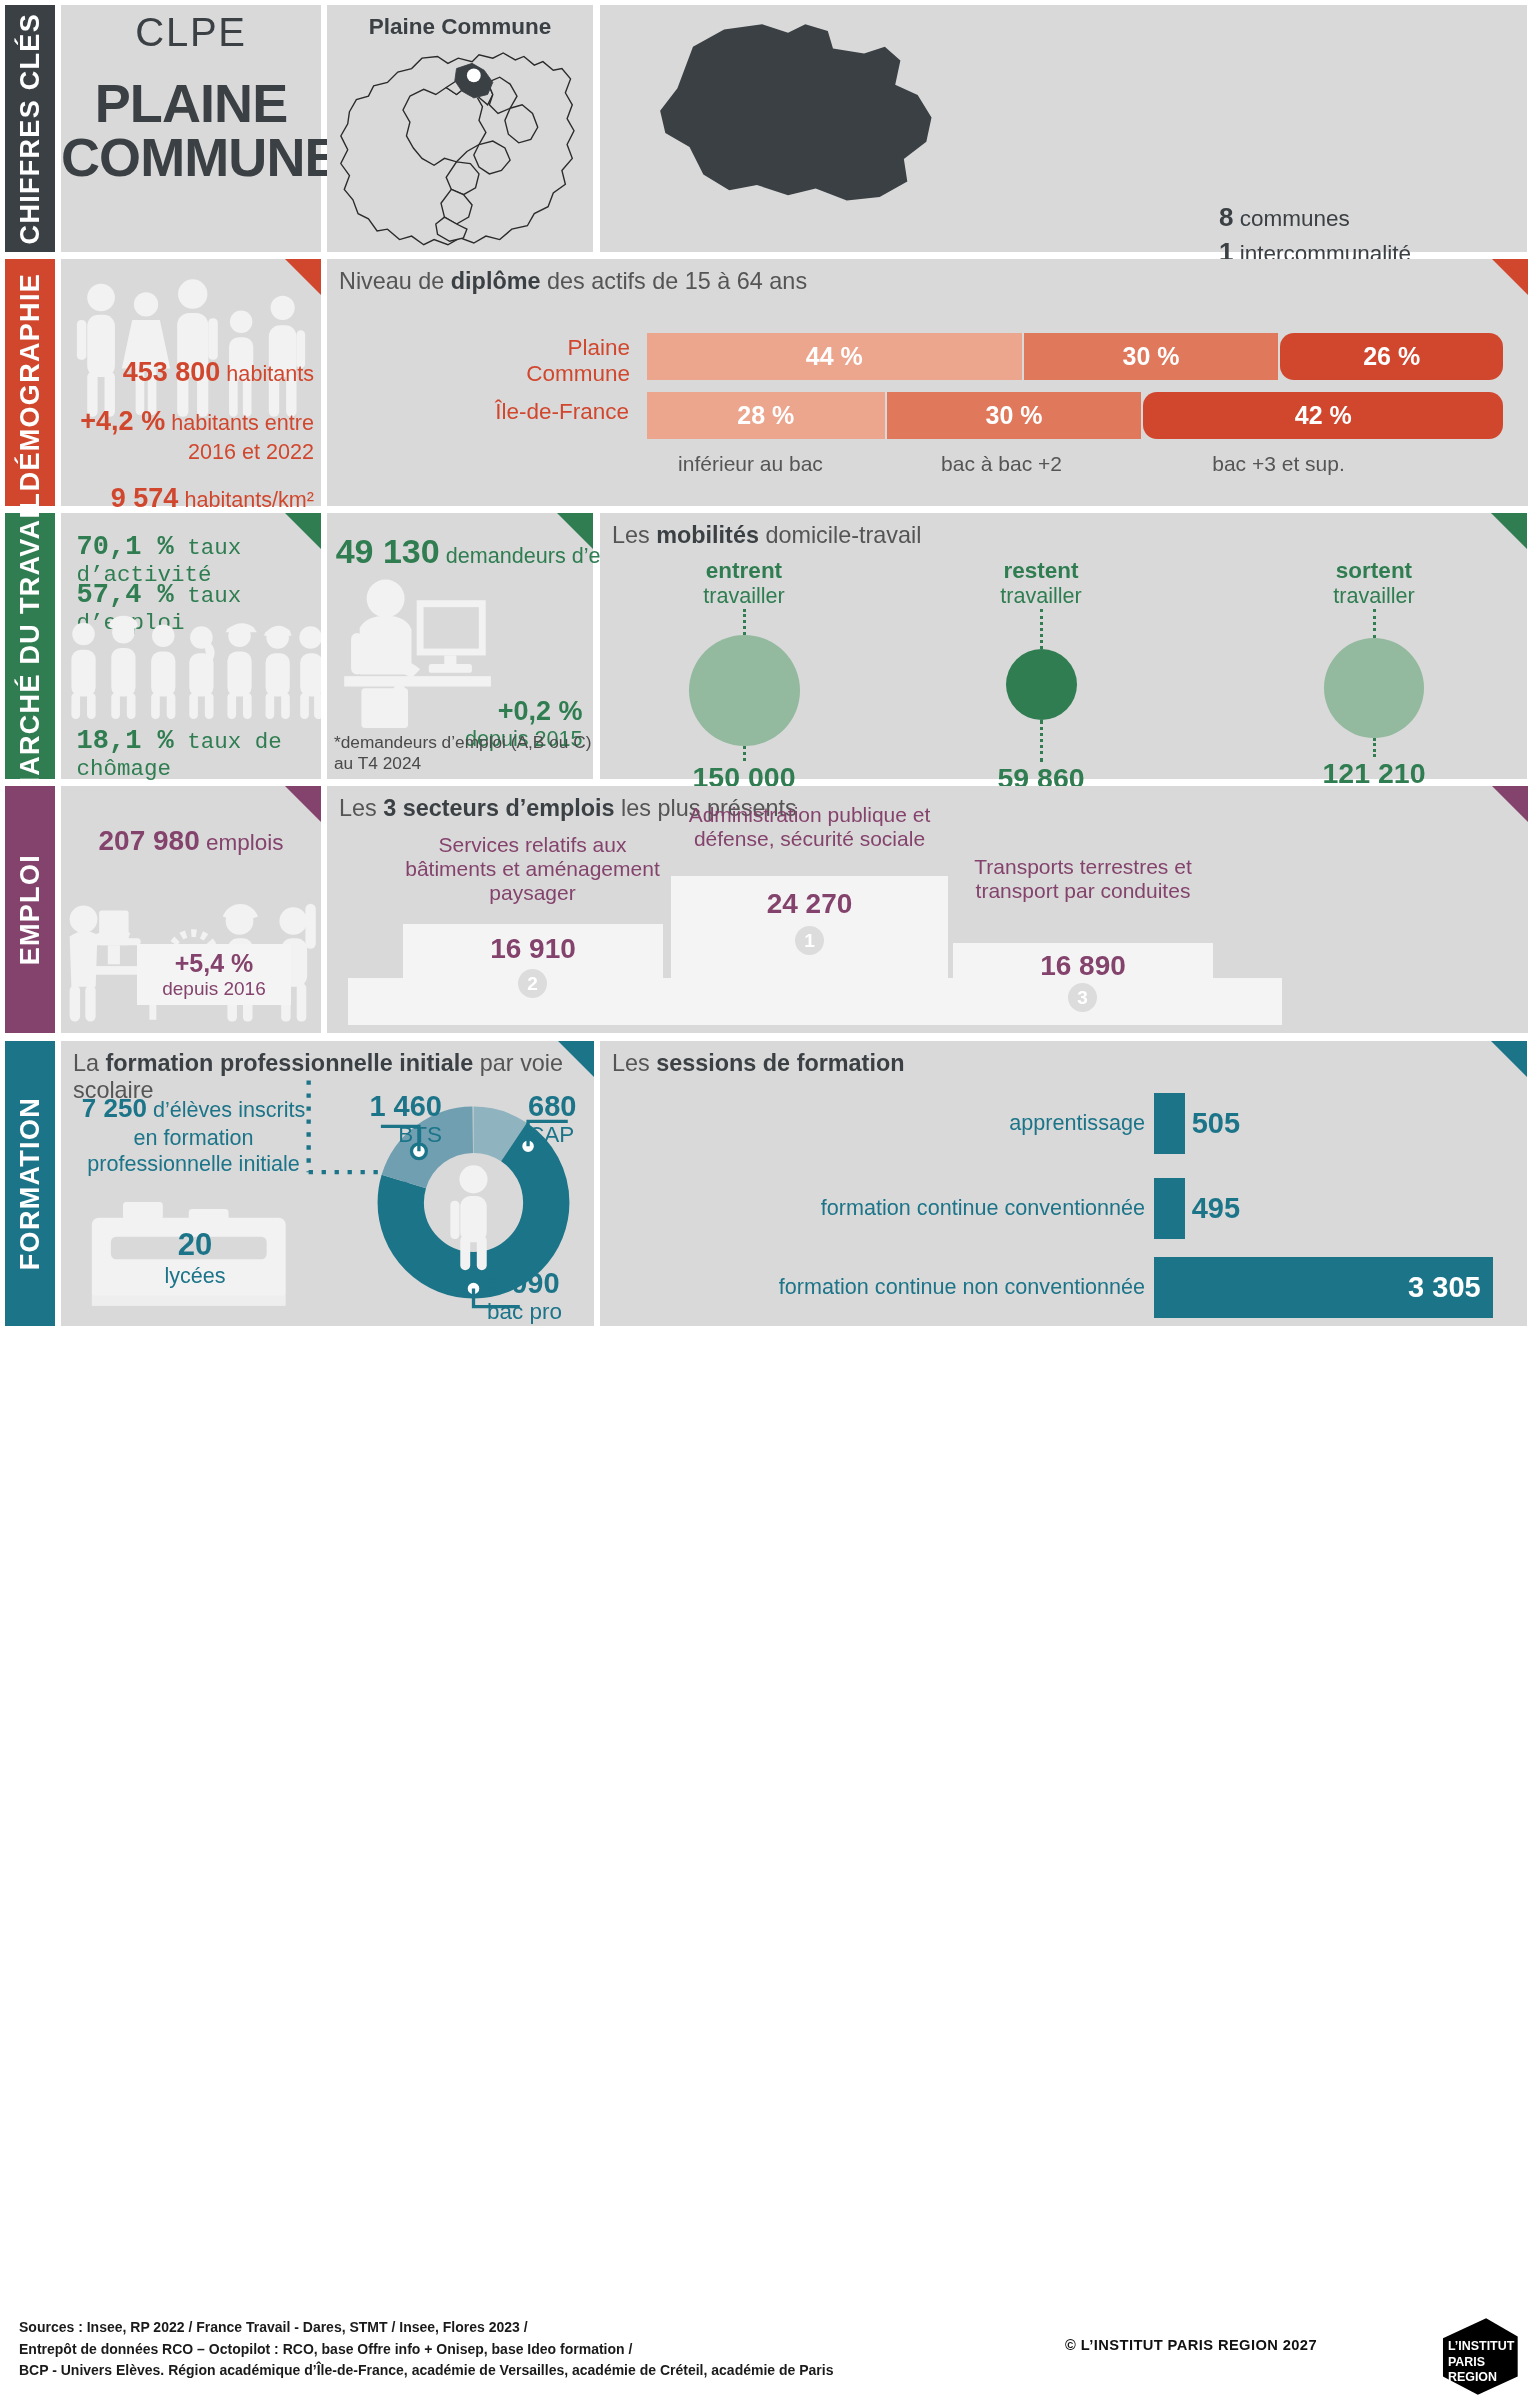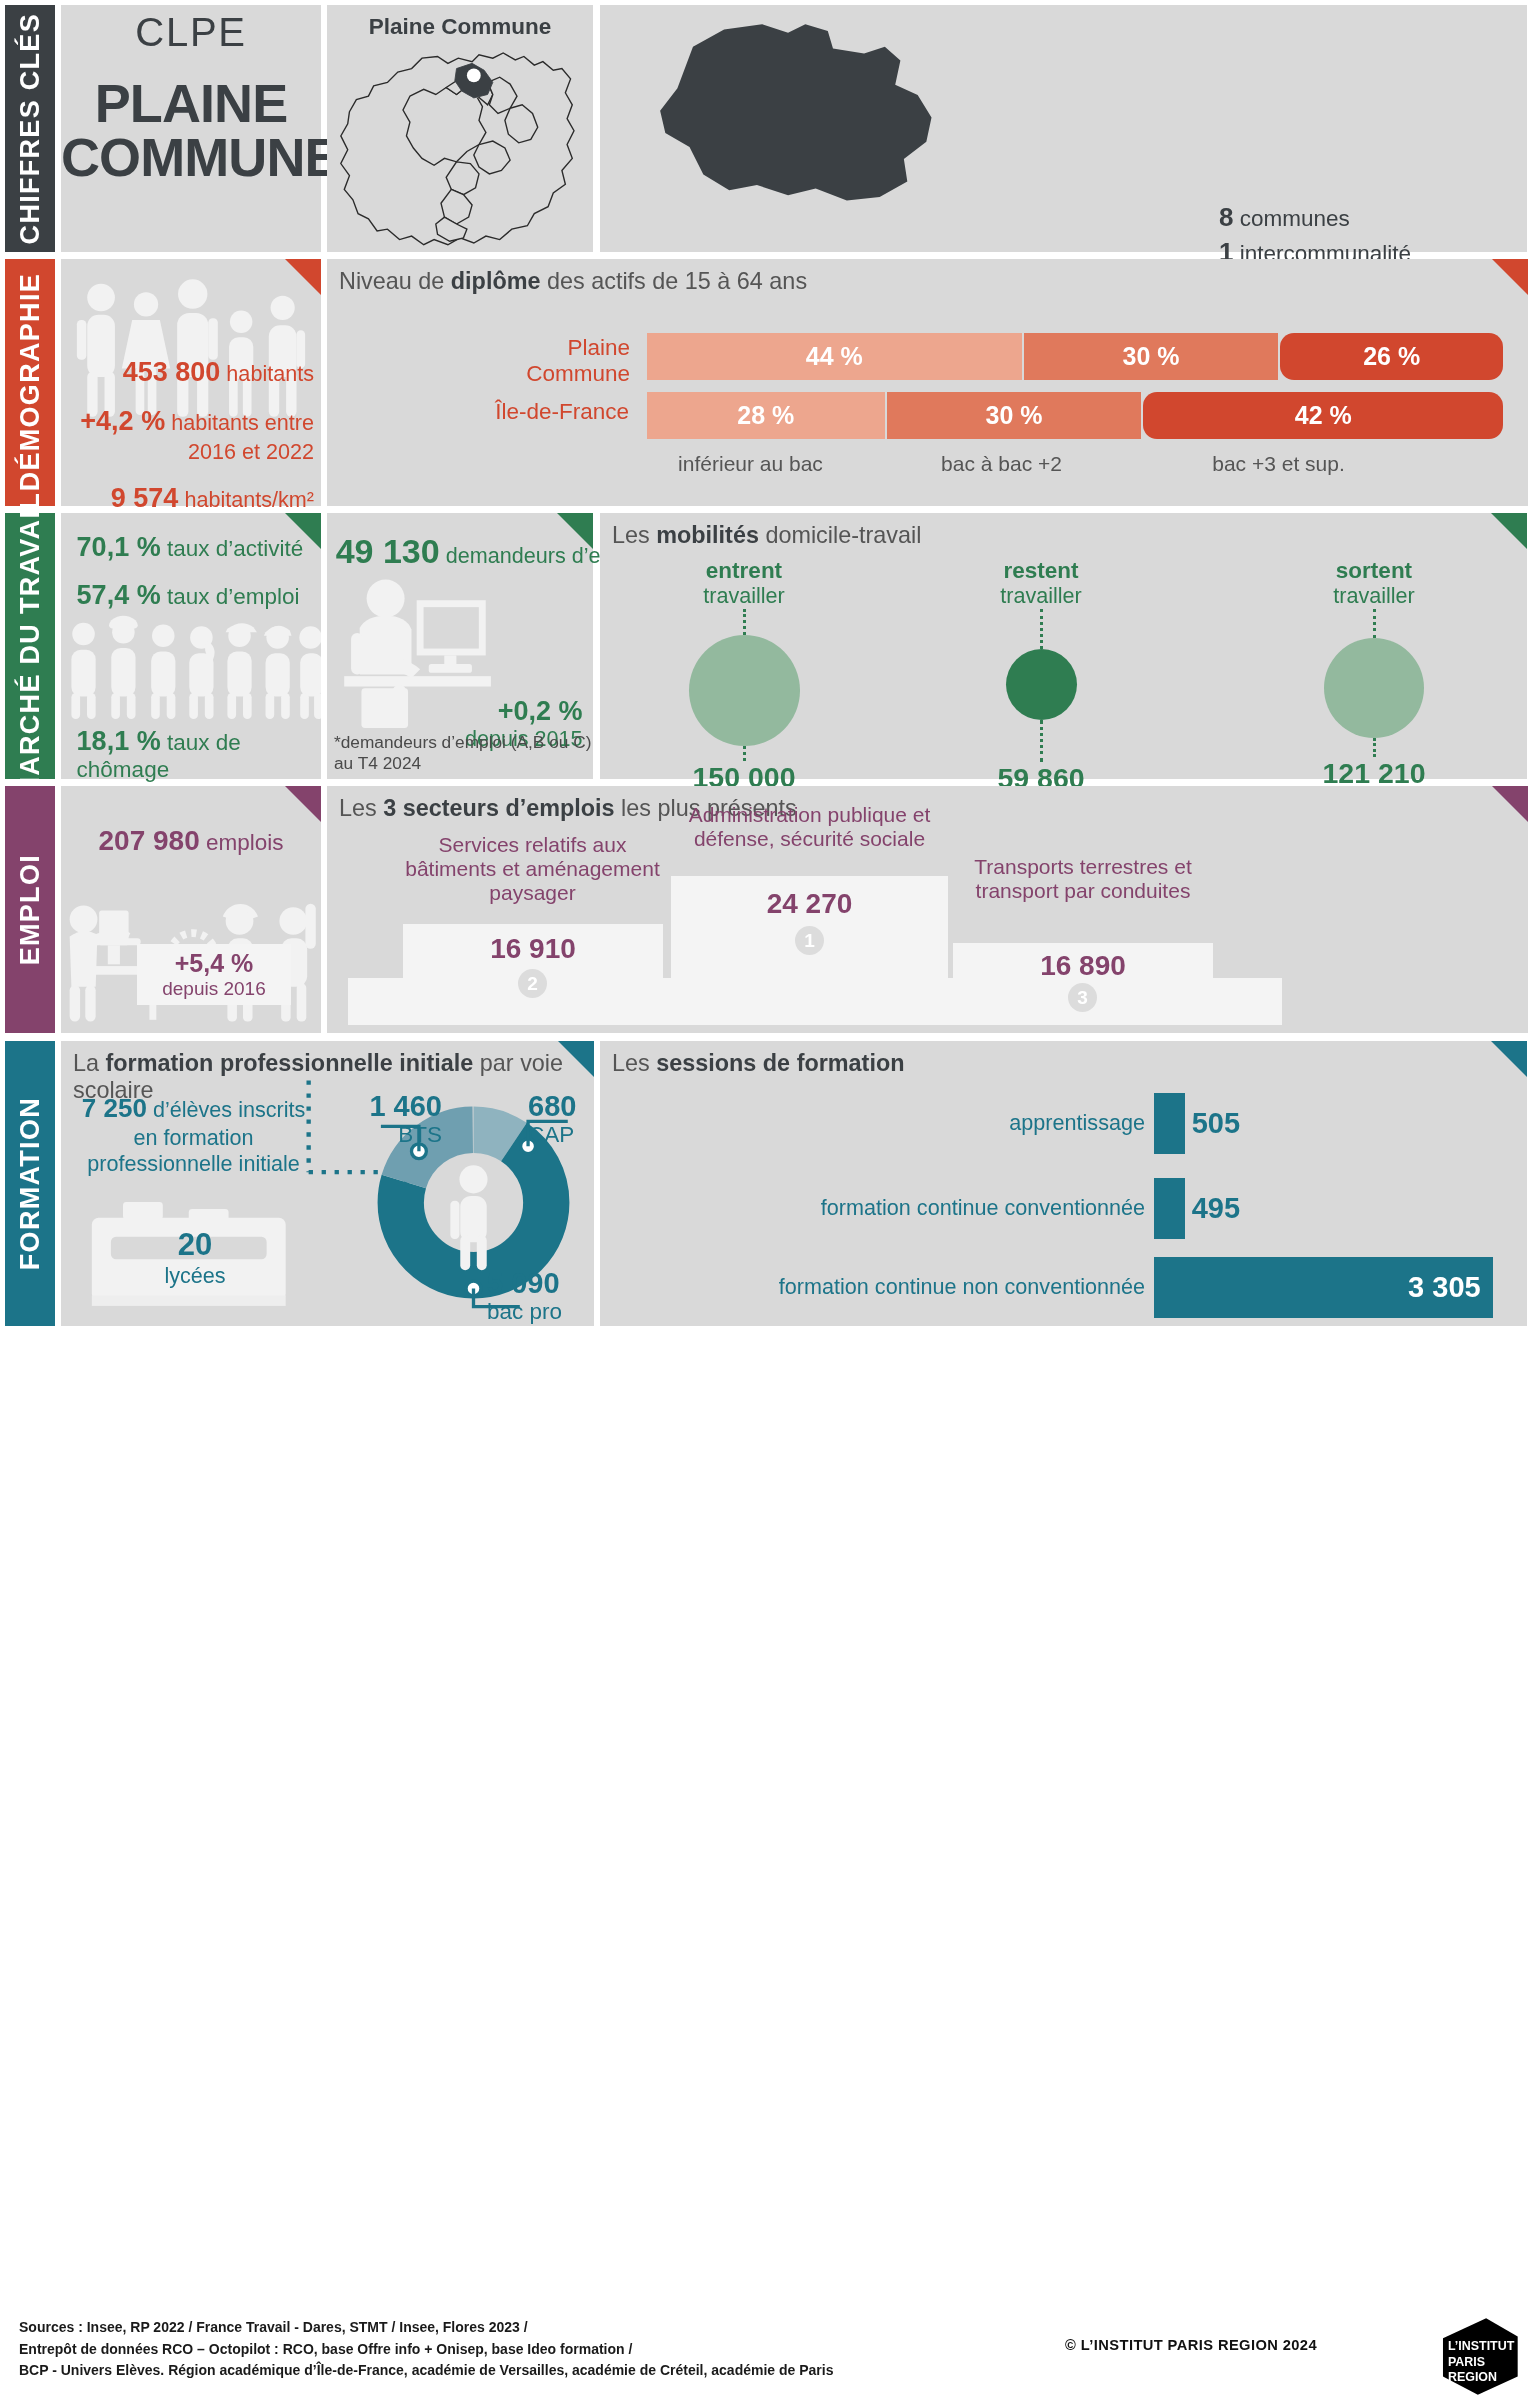--- a/index.html
+++ b/index.html
@@ -51,21 +51,21 @@
   .bar-row{position:absolute;display:flex;align-items:stretch;height:47px;}
   .bar-label{position:absolute;text-align:right;color:#d1472e;font-size:22.5px;line-height:1.15;}
   .seg{display:flex;align-items:center;justify-content:center;color:#fff;font-weight:bold;font-size:25px;
        border-right:2.6px solid #d9d9d9;box-sizing:border-box;}
   .seg:last-child{border-right:none;border-radius:14px;}
   .s1{background:#eda68e;} .s2{background:#e0795c;} .s3{background:#d1472e;}
   .axis-lbl{position:absolute;text-align:center;color:#555;font-size:21px;line-height:1.2;}
 
   
   #rail-mt{left:5.2px;top:513px;width:50px;height:266px;}
-  #mt-left{left:61px;top:513px;width:260px;height:266px;}
+  #mt-left{left:61px;top:513px;width:260px;height:266px;font-family:Liberation Mono, monospace;}
   #mt-mid{left:327px;top:513px;width:266px;height:266px;}
   #mt-right{left:600px;top:513px;width:927px;height:266px;}
 
   .mt-stat{position:absolute;color:#2f7d51;font-size:22.5px;}
   .mt-stat b{font-size:27px;}
 
   #mobil-title{position:absolute;left:12px;top:8.7px;font-size:23.4px;color:#555;}
   #mobil-title b{color:#3b4044;}
   .mob-col{position:absolute;text-align:center;}
   .mob-head{color:#2f7d51;font-size:21.6px;line-height:1.15;}
@@ -534,21 +534,21 @@
         <div class="sess-val inv" style="margin-right:12px;">3 305</div>
       </div>
     </div>
   </div>
 
   <div id="sources">
     <div>Sources : Insee, RP 2022 / France Travail - Dares, STMT / Insee, Flores 2023 /</div>
     <div>Entrepôt de données RCO – Octopilot : RCO, base Offre info + Onisep, base Ideo formation /</div>
     <div>BCP - Univers Elèves. Région académique d’Île-de-France, académie de Versailles, académie de Créteil, académie de Paris</div>
   </div>
-  <div id="copy">© L’INSTITUT PARIS REGION 2024</div>
+  <div id="copy">© L’INSTITUT PARIS REGION 2027</div>
   <svg id="logo" viewBox="0 0 100 100">
     <polygon points="6,28 58,4 96,26 96,74 48,96 6,74" fill="#000000"></polygon>
     <text x="12" y="42" fill="#ffffff" font-size="15" font-weight="bold" font-family="Liberation Sans, sans-serif">L’INSTITUT</text>
     <text x="12" y="62" fill="#ffffff" font-size="15" font-weight="bold" font-family="Liberation Sans, sans-serif">PARIS</text>
     <text x="12" y="80" fill="#ffffff" font-size="15" font-weight="bold" font-family="Liberation Sans, sans-serif">REGION</text>
   </svg>
 
 </div>
 
 

